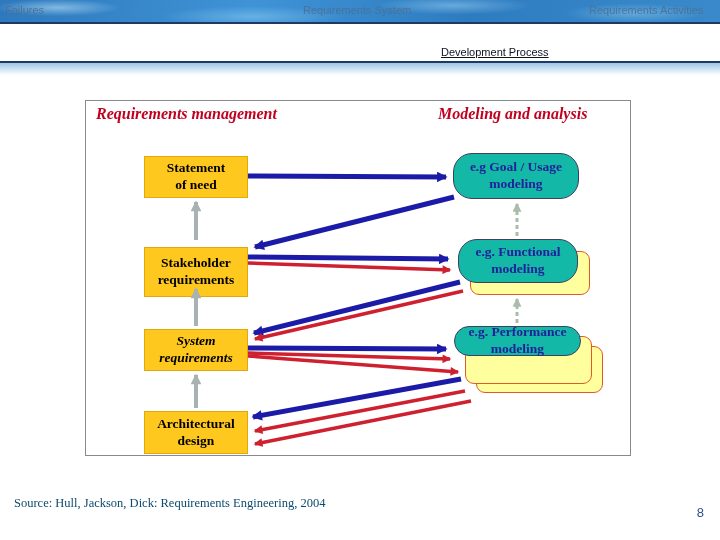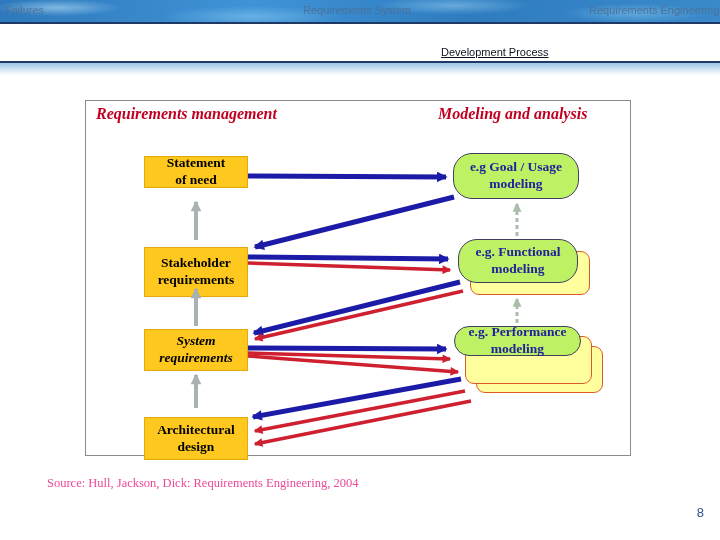--- a/index.html
+++ b/index.html
@@ -65,70 +65,70 @@
 
   .req-box {
     position: absolute; width: 104px;
     background: #FFC81E; border: 1px solid #E3A90A;
     display: flex; align-items: center; justify-content: center; text-align: center;
     font-family: "Liberation Serif", serif; font-weight: bold; font-size: 13.5px;
     color: #000; line-height: 1.25; white-space: pre-line; z-index: 2;
   }
   .model-box {
     position: absolute;
-    background: #bef264; border: 1.5px solid #3F3F5F; border-radius: 19px;
+    background: #14b8a6; border: 1.5px solid #3F3F5F; border-radius: 19px;
     display: flex; align-items: center; justify-content: center; text-align: center;
     font-family: "Liberation Serif", serif; font-weight: bold; font-size: 13.5px;
     color: #21219B; line-height: 1.25; white-space: pre-line; z-index: 3;
   }
   .sheet {
     position: absolute; background: #FFFF9E; border: 1.2px solid #E05A28;
     border-radius: 9px; z-index: 1;
   }
 
   .arrow-layer { position: absolute; left: 0; top: 0; z-index: 5; pointer-events: none; }
 
   
   .source-citation {
-    position: absolute; left: 14px; top: 476px;
-    font-family: "Liberation Serif", serif; font-size: 12.5px; color: #ec4899; margin-left: 33px;
+    position: absolute; left: 14px; top: 496px;
+    font-family: "Liberation Serif", serif; font-size: 12.5px; color: #0c4a6e;
   }
   .page-number {
     position: absolute; right: 16px; top: 505px;
     font-size: 13px; color: #33508C;
   }
 </style>
 </head>
 <body>
 
 <div class="slide">
 
   <div class="navbar">
     <span class="nav-item" style="left:5px">Failures</span>
     <span class="nav-item" style="left:303px">Requirements System</span>
     <span class="nav-item active" style="left:441px">Development Process</span>
-    <span class="nav-item" style="left:589px">Requirements Engineering</span>
+    <span class="nav-item" style="left:589px">Requirements Activities</span>
   </div>
   <div class="nav-divider"></div>
 
   <div class="title-divider"></div>
   <div class="fade-band"></div>
 
   <div class="diagram">
 
     <div class="col-header right">Modeling and analysis</div>
     <div class="col-header left">Requirements management</div>
 
-    <div class="req-box" style="left:58px; top:55px;  height:32px;">Statement
+    <div class="req-box" style="left:58px; top:55px;  height:42px;">Statement
 of need</div>
     <div class="req-box" style="left:58px; top:146px; height:50px;">Stakeholder
 requirements</div>
     <div class="req-box" style="left:58px; top:228px; height:42px;font-style:italic;">System
 requirements</div>
-    <div class="req-box" style="left:58px; top:310px; height:43px;margin-top:6px;">Architectural
+    <div class="req-box" style="left:58px; top:310px; height:43px;">Architectural
 design</div>
 
     <div class="model-box" style="left:367px; top:52px; width:126px; height:46px;">e.g Goal / Usage
 modeling</div>
 
     <div class="sheet" style="left:384px; top:150px; width:120px; height:44px;"></div>
     <div class="model-box" style="left:372px; top:138px; width:120px; height:44px;">e.g. Functional
 modeling</div>
 
     <div class="sheet" style="left:390px; top:245px; width:127px; height:47px;"></div>

